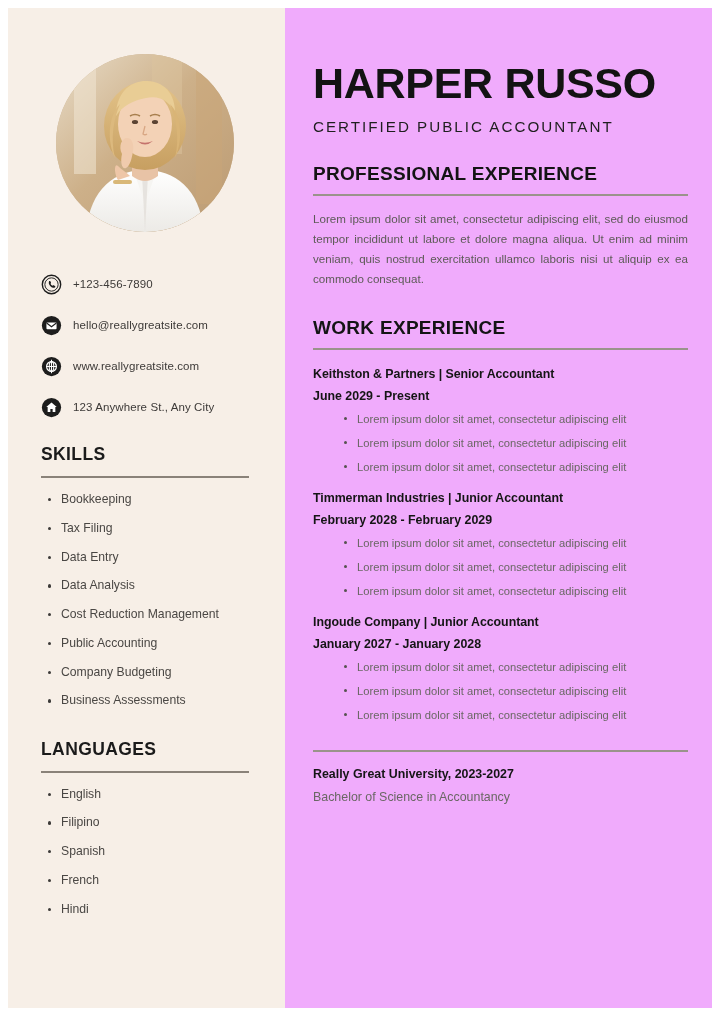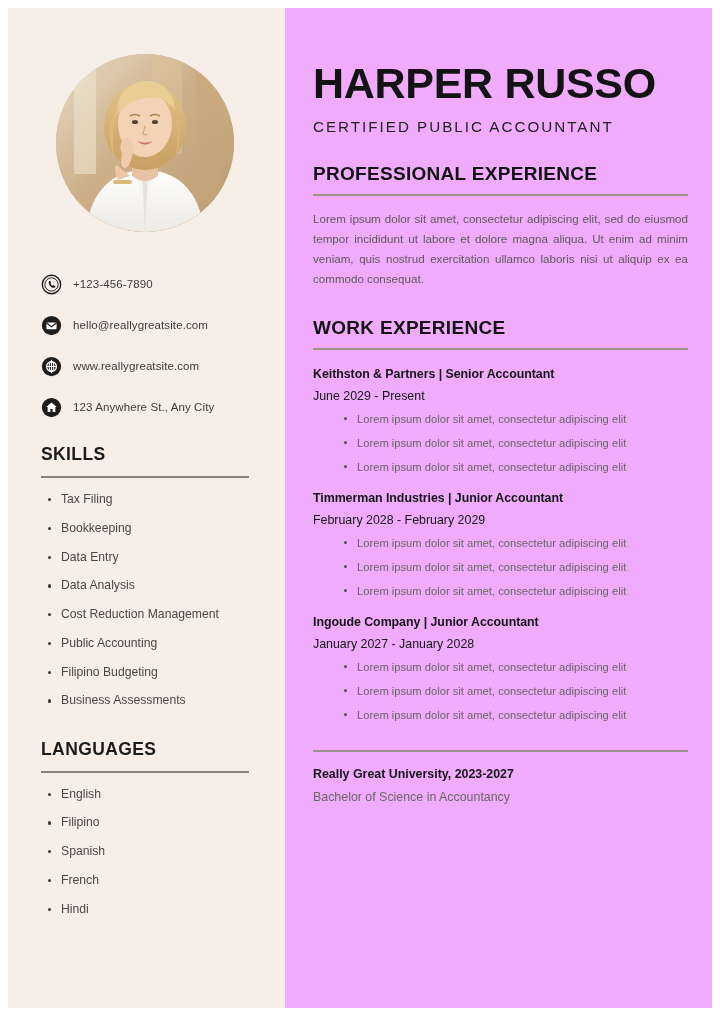--- a/index.html
+++ b/index.html
@@ -161,21 +161,21 @@
   .job:first-of-type { margin-top: 16px; }
   .job-title {
     font-size: 12.4px;
     font-weight: bold;
     color: #151515;
     margin: 0;
     letter-spacing: -0.05px;
   }
   .job-date {
     font-size: 12.4px;
-    font-weight: normal;
+    font-weight: bold;
     color: #151515;
     margin: 8px 0 0 0;
   }
   .job-bullets {
     margin: 9px 0 0 0;
     padding: 0 0 0 44px;
     list-style: none;
   }
   .job-bullets li {
     position: relative;
@@ -298,27 +298,27 @@
             <path d="M12 6.2l6 5.2h-1.6v5.6h-3.1v-3.3h-2.6v3.3H7.6v-5.6H6z" fill="#ffffff"></path>
           </svg>
           <span class="contact-text">123 Anywhere St., Any City</span>
         </li>
       </ul>
 
       <div>
         <h2 class="side-heading">SKILLS</h2>
         <div class="side-rule"></div>
         <ul class="side-list">
+          <li>Bookkeeping</li>
           <li>Tax Filing</li>
-          <li>Bookkeeping</li>
           <li>Data Entry</li>
           <li>Data Analysis</li>
           <li>Cost Reduction Management</li>
           <li>Public Accounting</li>
-          <li>Filipino Budgeting</li>
+          <li>Company Budgeting</li>
           <li>Business Assessments</li>
         </ul>
       </div>
 
       <div class="lang-block">
         <h2 class="side-heading">LANGUAGES</h2>
         <div class="side-rule"></div>
         <ul class="side-list">
           <li>English</li>
           <li>Filipino</li>

